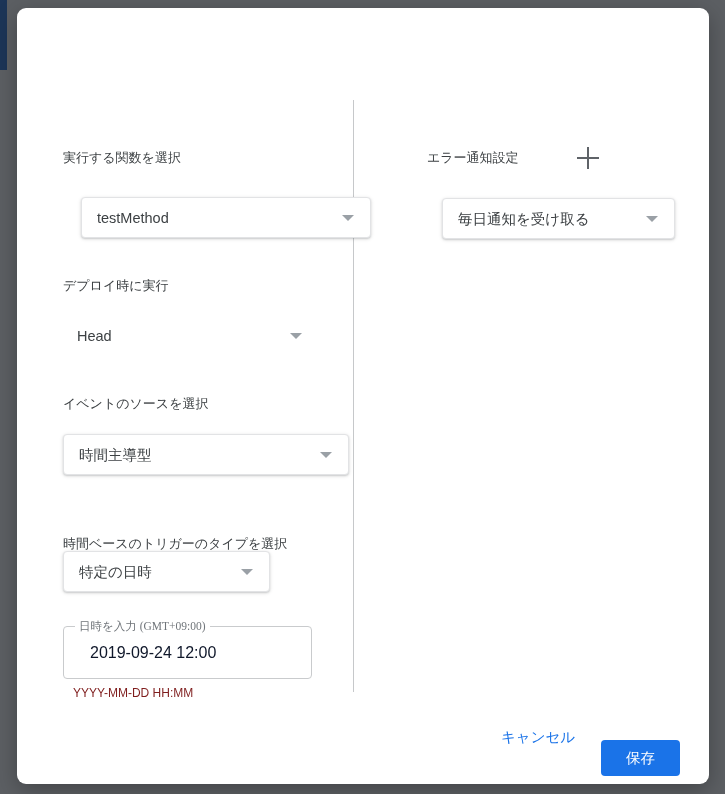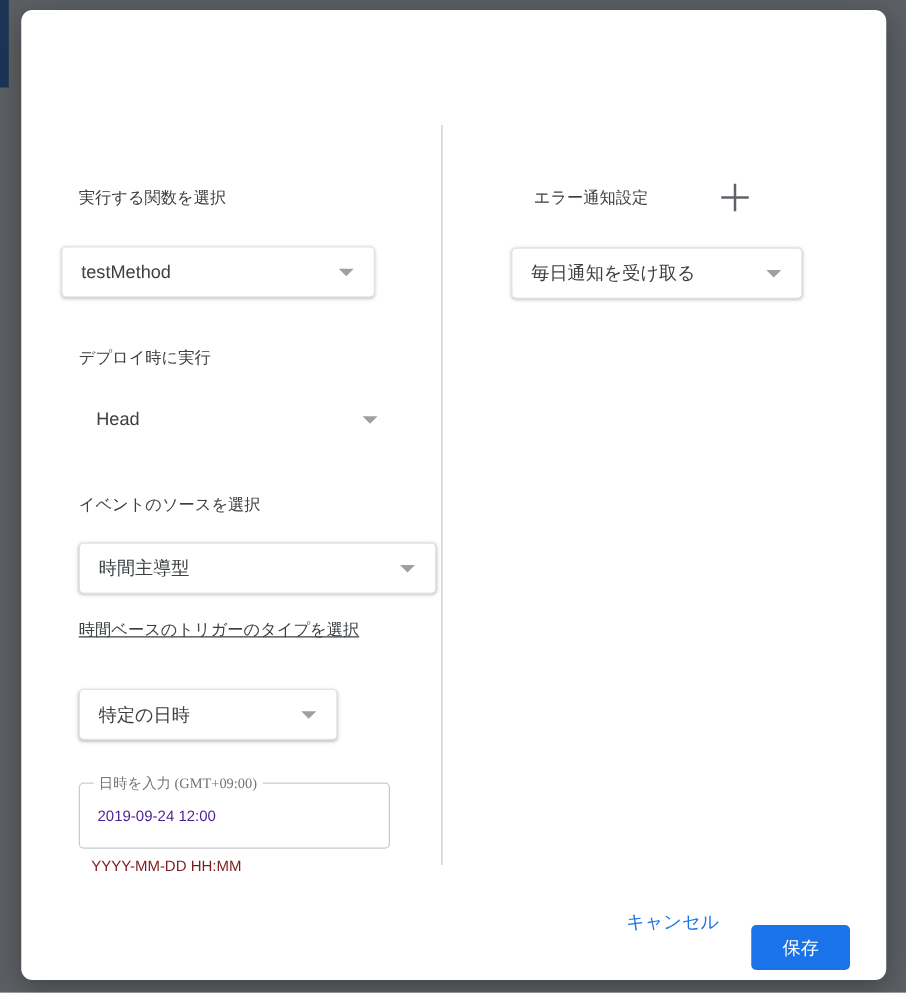--- a/index.html
+++ b/index.html
@@ -131,25 +131,25 @@
     top: -8px;
     padding: 0 4px;
     background: #ffffff;
     font-size: 11.5px;
     color: #70757a;
     white-space: nowrap;
     font-family: Liberation Serif, serif;
   }
   #datetime-value {
     position: absolute;
-    left: 14px;
+    left: 26px;
     top: 50%;
     transform: translateY(-50%);
-    font-size: 12px;
-    color: #4c1d95;
+    font-size: 16px;
+    color: #0f172a;
     white-space: nowrap;
   }
   #datetime-helper {
     position: absolute;
     left: 56px;
     top: 678px;
     font-size: 12px;
     color: #7f1d1d;
     white-space: nowrap;
   }
@@ -219,58 +219,58 @@
 <div id="backdrop"></div>
 <div id="edge-strip"></div>
 
 <div id="dialog">
 
 
   <div id="column-divider"></div>
 
   <div class="field-label" style="left:46px; top:141px;">実行する関数を選択</div>
 
-  <div class="select-box" style="left:32px; top:189px; width:251px;padding-left:28px;">
+  <div class="select-box" style="left:64px; top:189px; width:290px;padding-left:28px;">
     <span class="select-value">testMethod</span>
     <span class="select-arrow"></span>
   </div>
 
   <div class="field-label" style="left:46px; top:269px;">デプロイ時に実行</div>
 
   <div class="select-flat" style="left:46px; top:311px; width:251px;">
     <span class="select-value">Head</span>
     <span class="select-arrow"></span>
   </div>
 
   <div class="field-label" style="left:46px; top:387px;">イベントのソースを選択</div>
 
   <div class="select-box" style="left:46px; top:426px; width:286px;">
     <span class="select-value">時間主導型</span>
     <span class="select-arrow"></span>
   </div>
 
-  <div class="field-label" style="left:46px; top:487px;text-decoration:underline;">時間ベースのトリガーのタイプを選択</div>
+  <div class="field-label" style="left:46px; top:527px;">時間ベースのトリガーのタイプを選択</div>
 
   <div class="select-box" style="left:46px; top:543px; width:207px;text-decoration:underline;">
     <span class="select-value">特定の日時</span>
     <span class="select-arrow"></span>
   </div>
 
   <div id="datetime-field">
     <span id="datetime-notch-label">日時を入力 (GMT+09:00)</span>
     <span id="datetime-value">2019-09-24 12:00</span>
   </div>
 
   <div id="datetime-helper">YYYY-MM-DD HH:MM</div>
 
   <div class="field-label" style="left:410px; top:141px;">エラー通知設定</div>
 
   <div id="add-notification-button"></div>
 
-  <div class="select-box" style="left:392px; top:190px; width:233px;">
+  <div class="select-box" style="left:425px; top:190px; width:233px;">
     <span class="select-value">毎日通知を受け取る</span>
     <span class="select-arrow"></span>
   </div>
 
   <button id="cancel-button">キャンセル</button>
 
   <button id="save-button">保存</button>
 
 </div>
 

